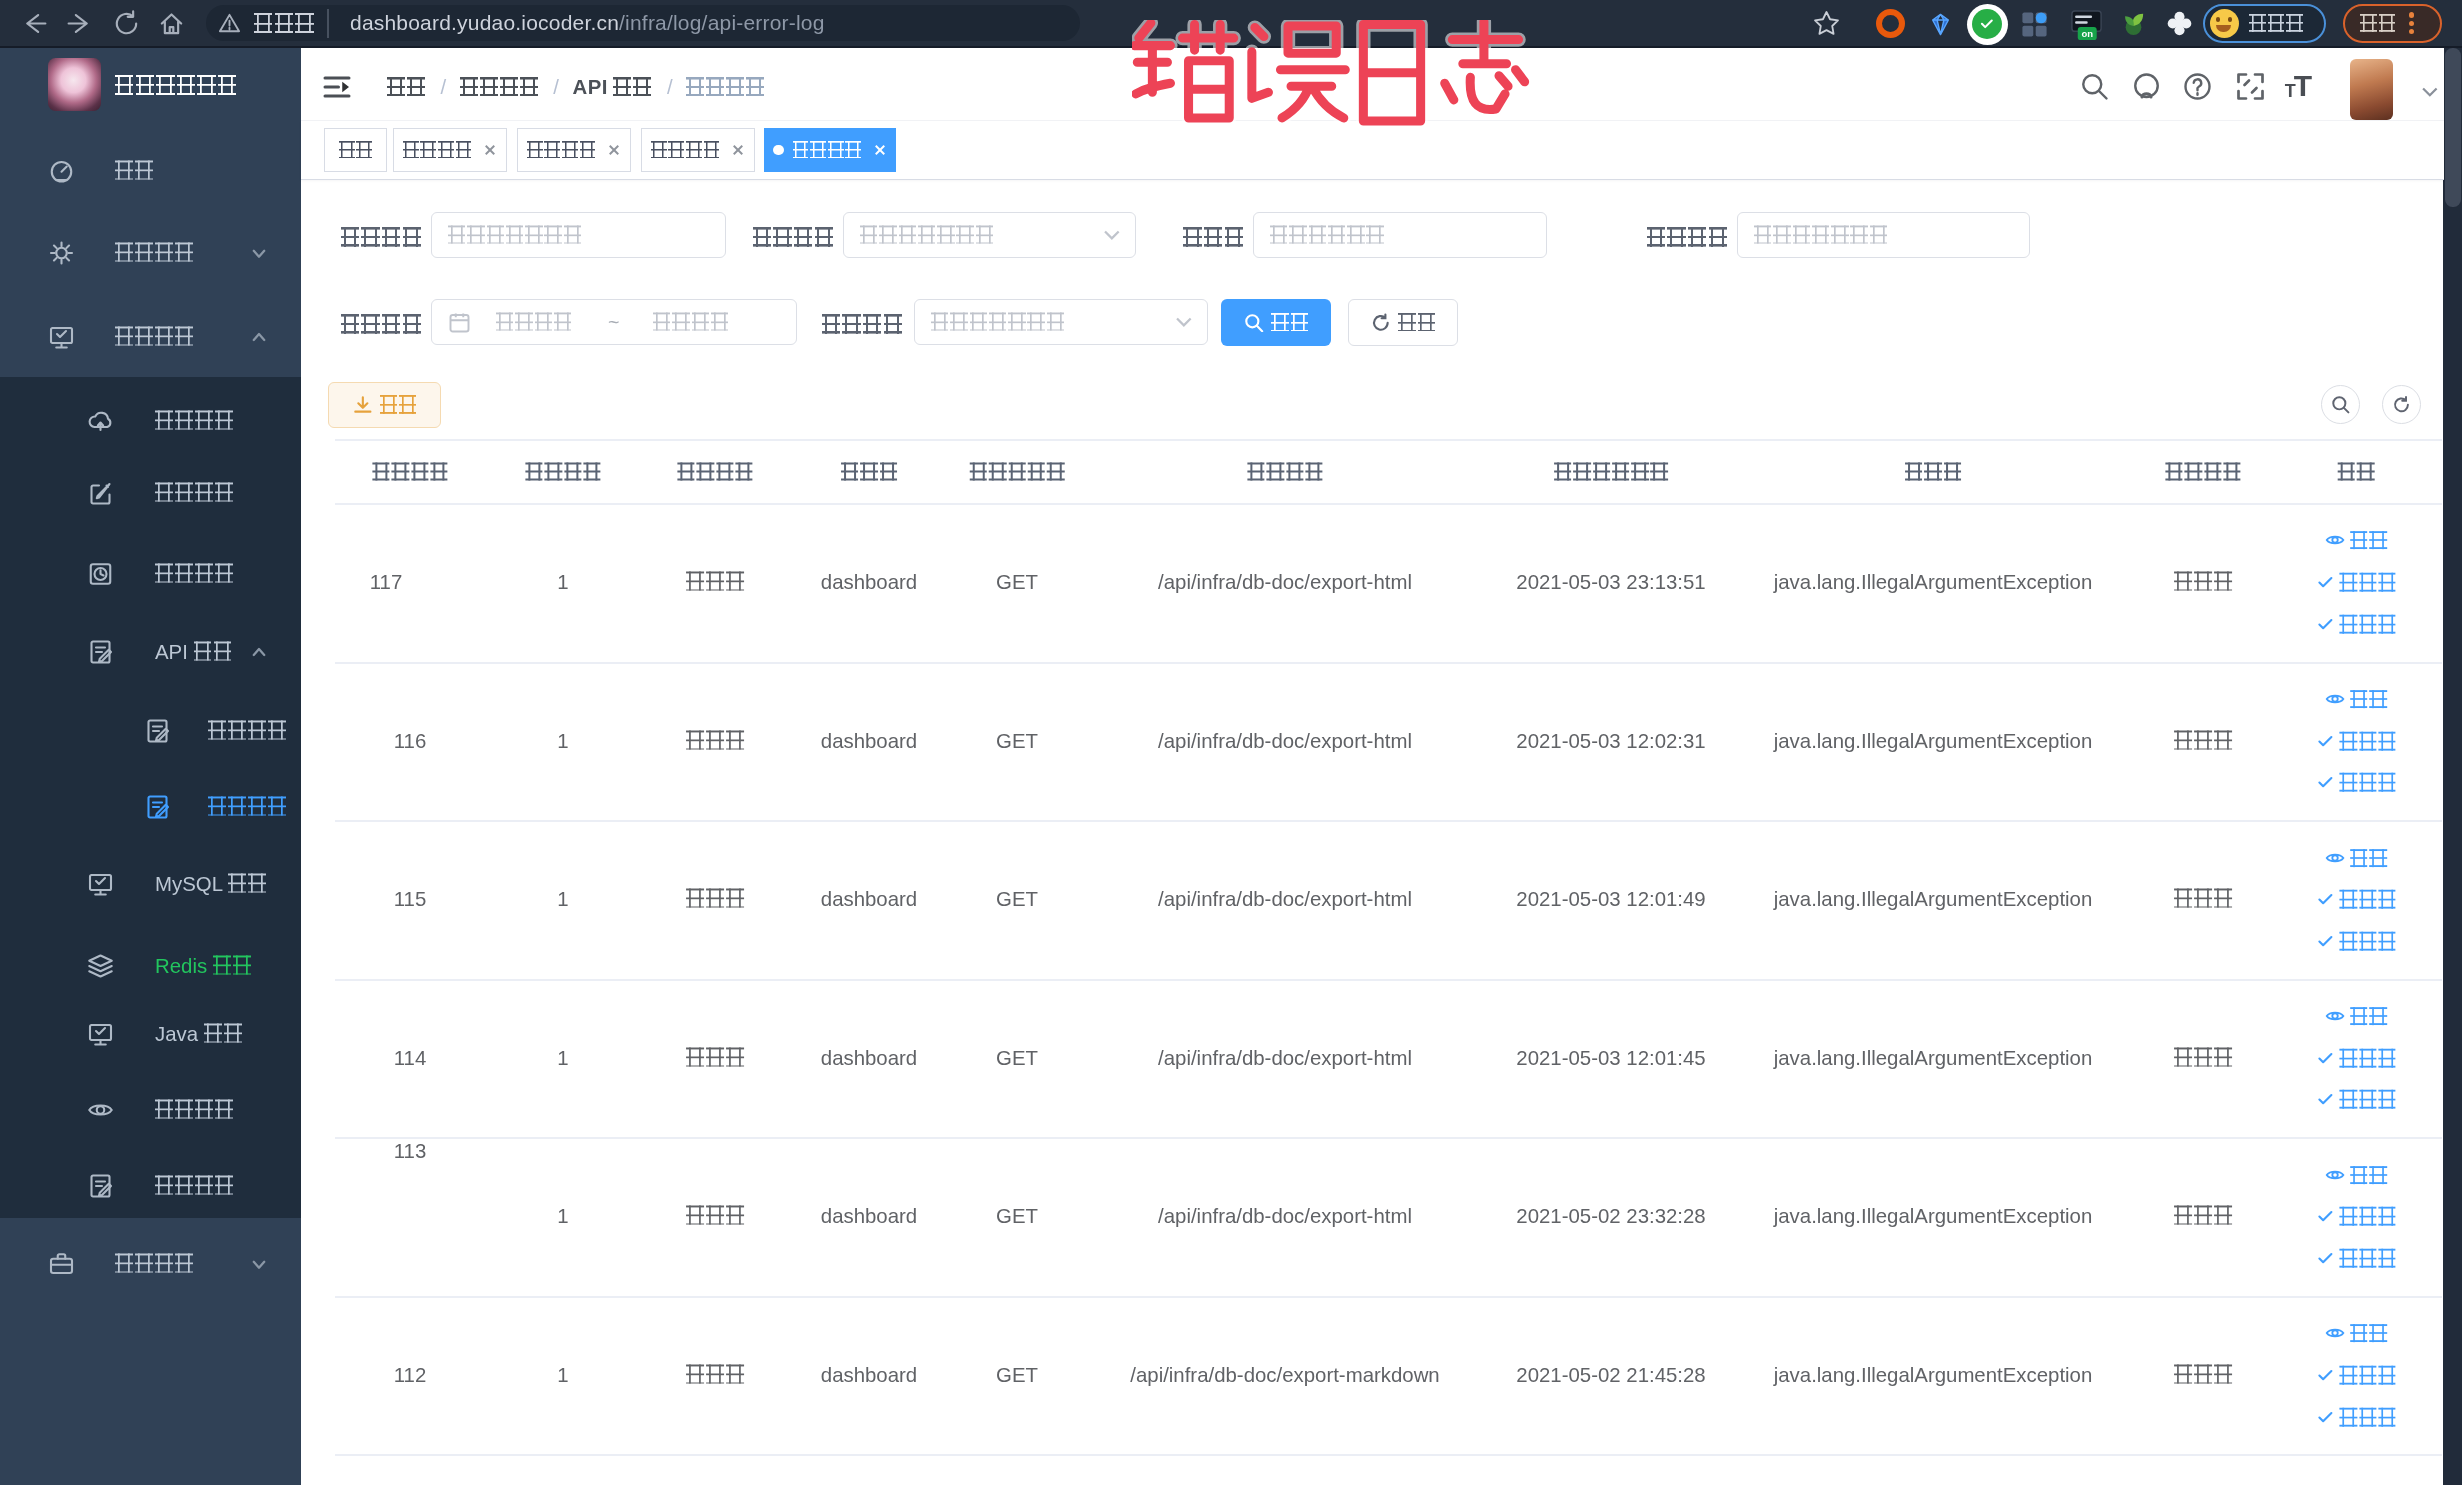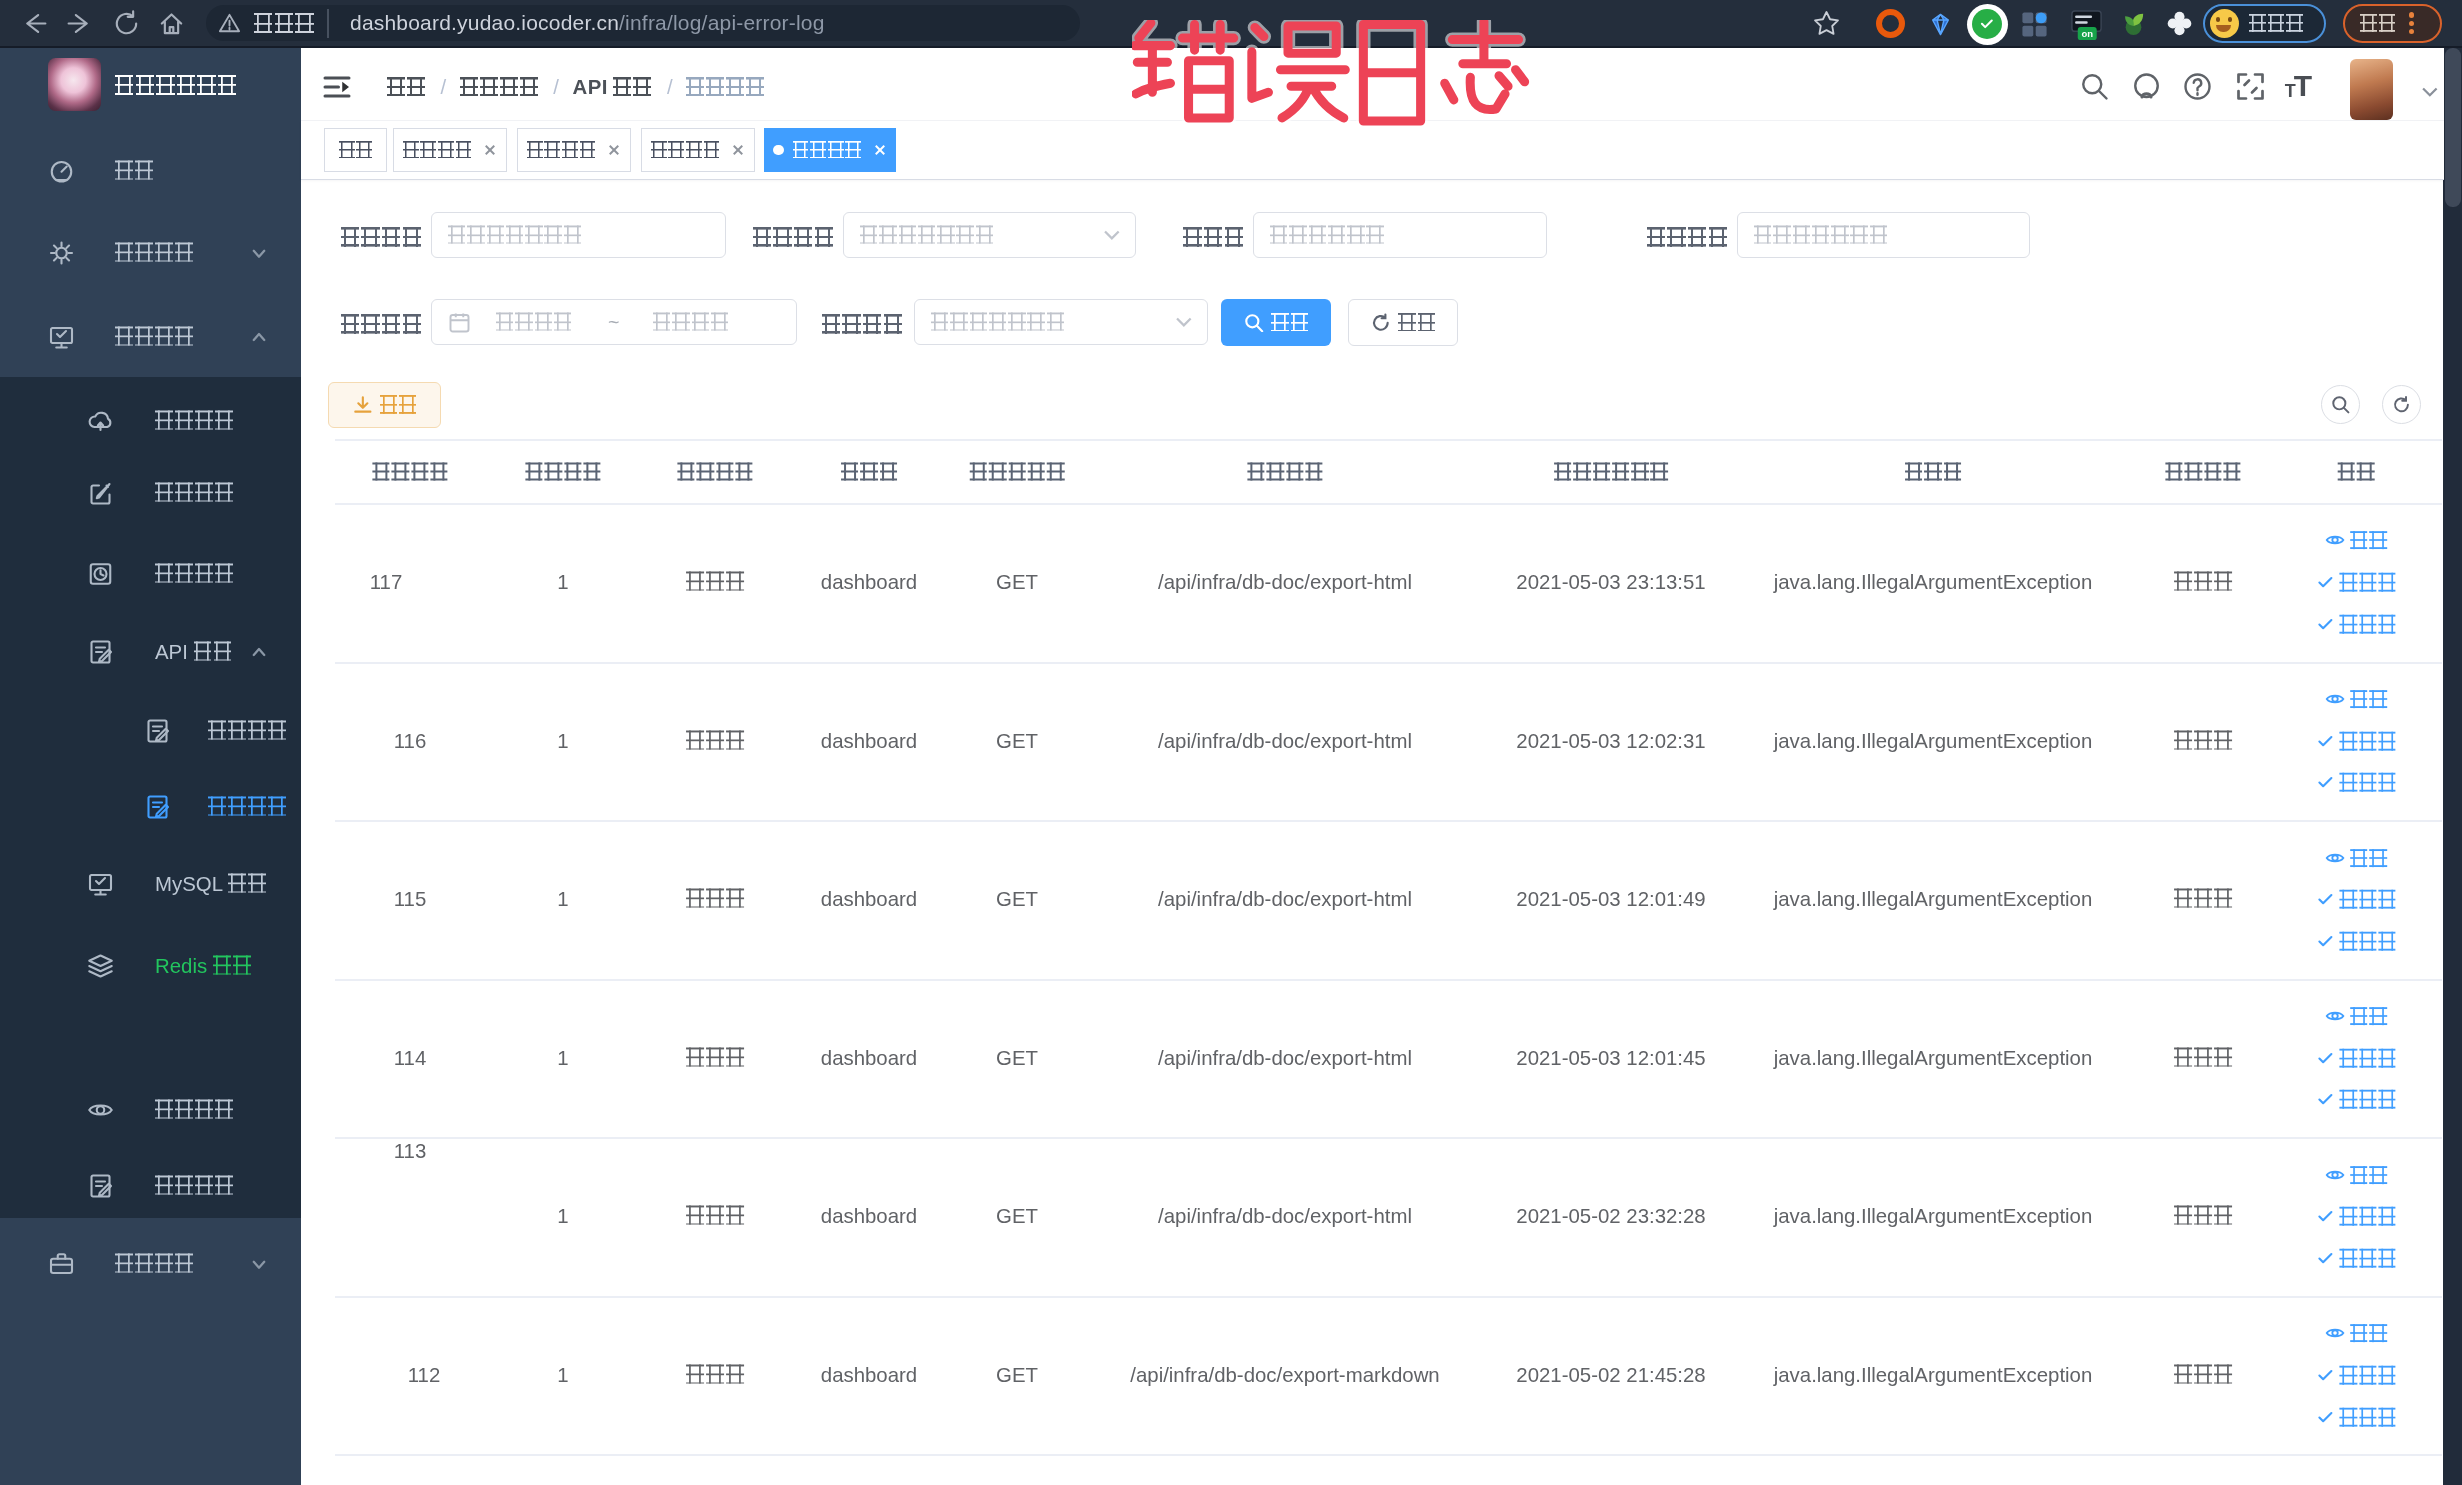--- a/index.html
+++ b/index.html
@@ -235,20 +235,29 @@
 <span class="t" style="left:155px">MySQL <i class="c"></i><i class="c"></i></span>
 </div>
 <div class="mi" style="top:880px;color:#22c55e">
 <span style="position:absolute;left:87px;top:50%;transform:translateY(-50%)">
         <svg width="27" height="27" viewBox="0 0 36 36" fill="none" stroke="#aeb9c6" stroke-width="2.8" stroke-linecap="round" stroke-linejoin="round">
           <path d="M18 4 L33 11 L18 18 L3 11 Z M3 18 l15 7 l15-7 M3 25 l15 7 l15-7"></path>
         </svg>
       </span>
 <span class="t" style="left:155px">Redis <i class="c"></i><i class="c"></i></span>
 </div>
+<div class="mi" style="top:948px;color:#bcc7d4">
+<span style="position:absolute;left:87px;top:50%;transform:translateY(-50%)">
+        <svg width="27" height="27" viewBox="0 0 36 36" fill="none" stroke="#aeb9c6" stroke-width="2.8" stroke-linecap="round" stroke-linejoin="round">
+          <rect x="4" y="6" width="28" height="20" rx="2"></rect>
+          <path d="M12 14 l4 4 l8-8 M18 26 v6 M11 32 h14"></path>
+        </svg>
+      </span>
+<span class="t" style="left:155px">Java <i class="c"></i><i class="c"></i></span>
+</div>
 <div class="mi" style="top:1024px;color:#bcc7d4">
 <span style="position:absolute;left:87px;top:50%;transform:translateY(-50%)">
         <svg width="27" height="27" viewBox="0 0 36 36" fill="none" stroke="#aeb9c6" stroke-width="2.8" stroke-linecap="round" stroke-linejoin="round">
           <path d="M3 18 C8 10 28 10 33 18 C28 26 8 26 3 18 Z"></path>
           <circle cx="18" cy="18" r="5"></circle>
         </svg>
       </span>
 <span class="t" style="left:155px"><i class="c"></i><i class="c"></i><i class="c"></i><i class="c"></i></span>
 </div>
 <div class="mi" style="top:1100px;color:#bcc7d4">
@@ -584,21 +593,21 @@
     <i class="c"></i>
   </div>
 <div class="lk" style="left:2356px;top:1258px">
     <svg width="18" height="18" viewBox="0 0 24 24" fill="none" stroke="#409eff" stroke-width="2.8" stroke-linecap="round" stroke-linejoin="round">
       <path d="M4 13 l5 5 L20 7"></path>
     </svg>
     <i class="c"></i>
     <i class="c"></i>
     <i class="c"></i>
   </div>
-<div class="td" style="left:424px;top:1375px">112</div>
+<div class="td" style="left:410px;top:1375px">112</div>
 <div class="td" style="left:563px;top:1375px">1</div>
 <div class="td" style="left:715px;top:1375px"><i class="c"></i><i class="c"></i><i class="c"></i></div>
 <div class="td" style="left:869px;top:1375px">dashboard</div>
 <div class="td" style="left:1017px;top:1375px">GET</div>
 <div class="td" style="left:1285px;top:1375px">/api/infra/db-doc/export-markdown</div>
 <div class="td" style="left:1611px;top:1375px">2021-05-02 21:45:28</div>
 <div class="td" style="left:1933px;top:1375px">java.lang.IllegalArgumentException</div>
 <div class="td" style="left:2203px;top:1375px"><i class="c"></i><i class="c"></i><i class="c"></i></div>
 <div class="lk" style="left:2356px;top:1333px">
     <svg width="19.7" height="19.7" viewBox="0 0 26 26" fill="none" stroke="#409eff" stroke-width="2.4">

